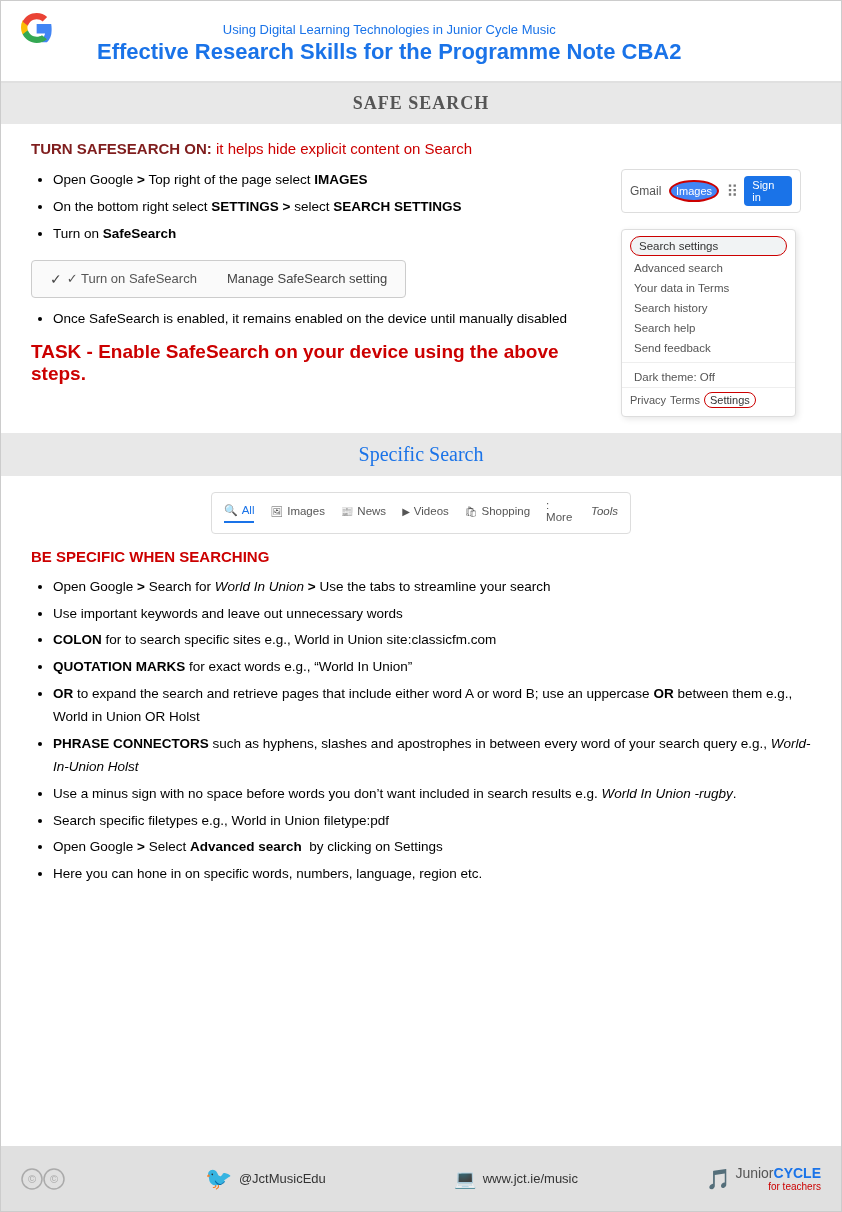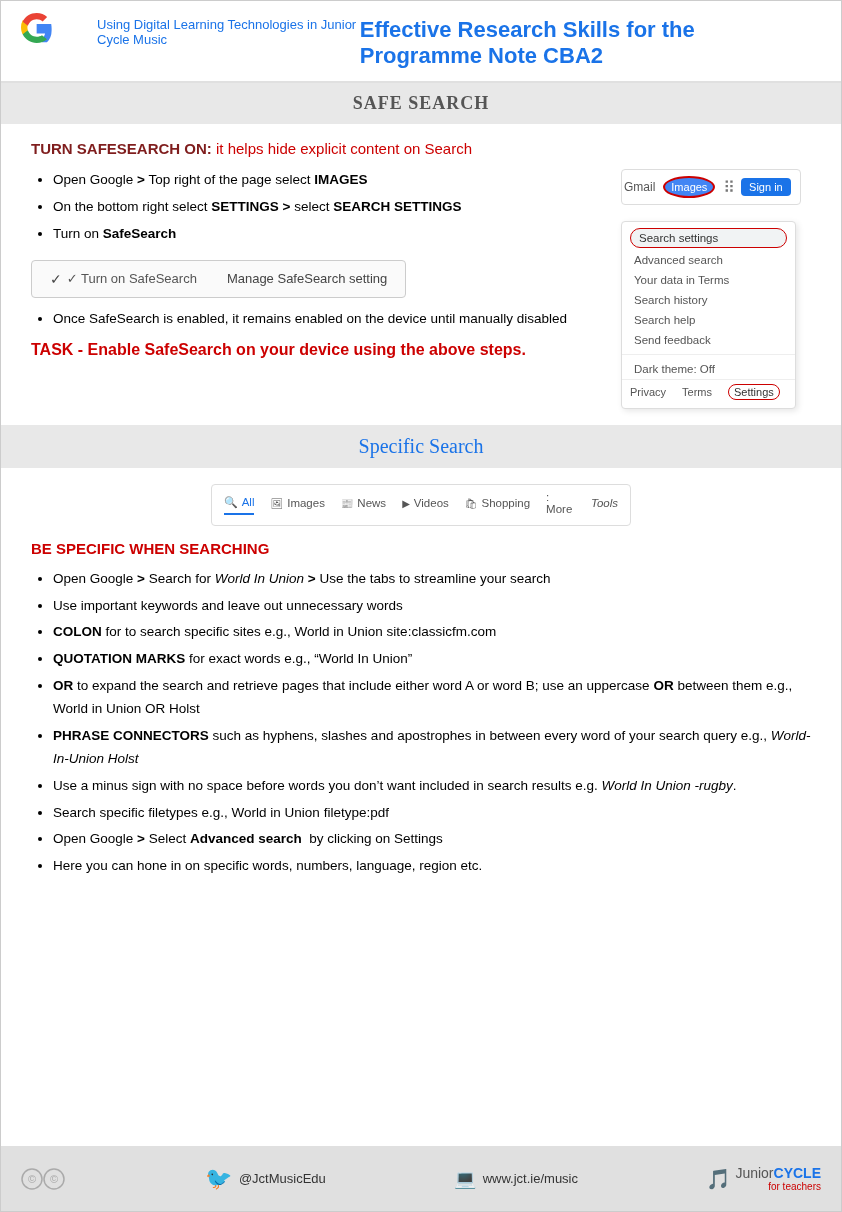--- a/index.html
+++ b/index.html
@@ -21,21 +21,22 @@
       background: #fff;
     }
     .google-logo {
       width: 60px;
       height: 60px;
       margin-right: 16px;
       flex-shrink: 0;
     }
     .header-text {
       display: flex;
-      flex-direction: row;
+      flex-direction: column;
+      text-align: center;
     }
     .header-subtitle {
       font-size: 13px;
       color: #1a73e8;
       margin-bottom: 2px;
     }
     .header-title {
       font-size: 22px;
       font-weight: bold;
       color: #1a73e8;
@@ -116,21 +117,21 @@
     }
     .checkmark {
       color: #444;
       font-size: 14px;
     }
 
     
     .google-top-bar {
       border: 1px solid #ddd;
       border-radius: 4px;
-      padding: 6px 2px;
+      padding: 6px 8px;
       display: flex;
       align-items: center;
       gap: 8px;
       font-size: 12px;
       color: #555;
       background: #fff;
       margin-bottom: 8px;
       width: 180px;
     }
     .google-images-btn {
@@ -184,36 +185,36 @@
     .google-settings-dropdown .divider {
       border-top: 1px solid #eee;
       margin: 4px 0;
     }
     .google-settings-dropdown .dark-theme {
       padding: 4px 12px;
       color: #555;
     }
     .google-settings-footer {
       display: flex;
-      gap: 16px;
+      gap: 4px;
       font-size: 11px;
       color: #555;
       padding: 4px 8px;
       border-top: 1px solid #eee;
       align-items: center;
     }
     .google-settings-footer .settings-highlighted {
       border: 1px solid #cc0000;
       border-radius: 10px;
       padding: 1px 5px;
       color: #333;
     }
 
     .task-text {
-      font-size: 16px;
+      font-size: 19px;
       font-weight: bold;
       color: #cc0000;
       margin-top: 10px;
     }
 
     
     .specific-search-section {
       padding: 16px 30px 16px 30px;
       background: #fff;
     }

